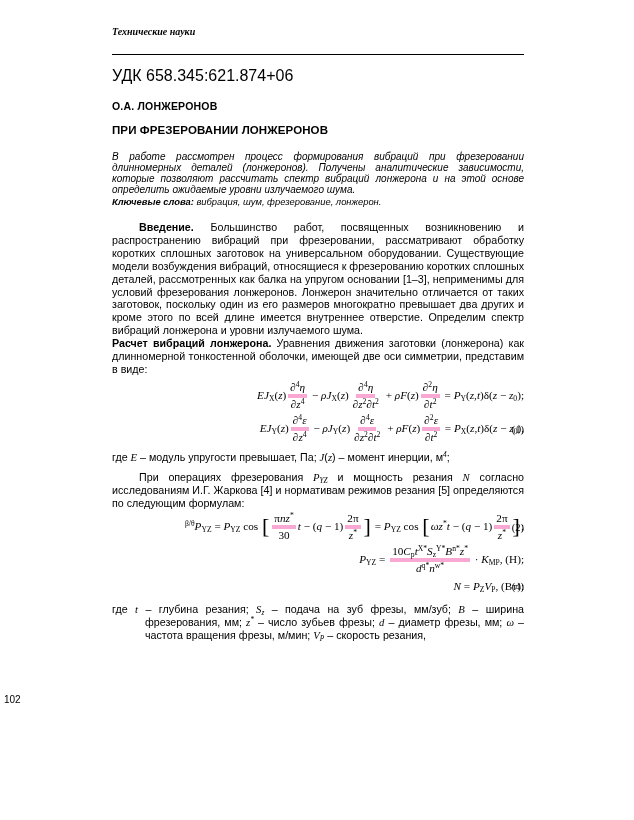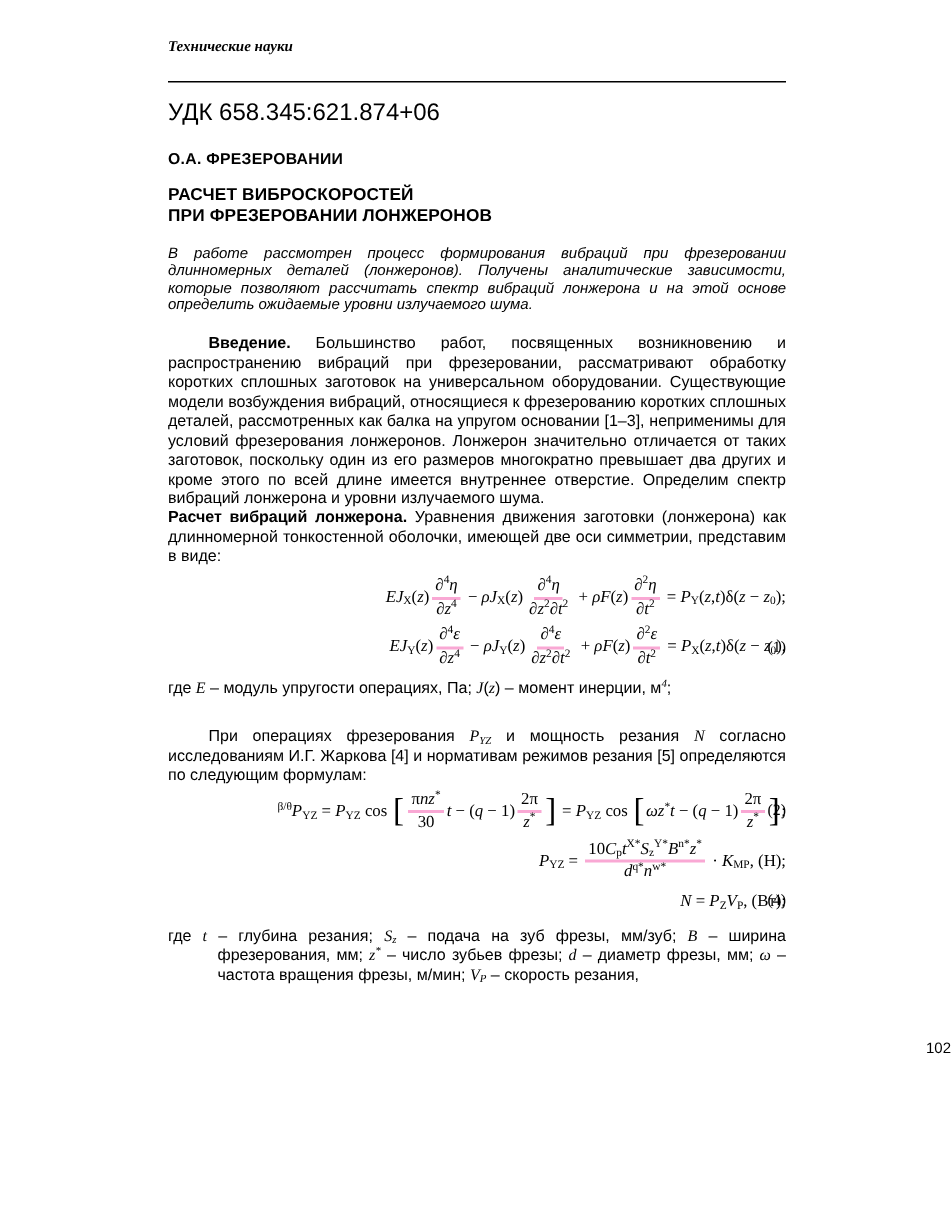--- a/index.html
+++ b/index.html
@@ -20,46 +20,46 @@
   .lead{font-weight:bold}
   .body-p i,.body-p sub,.body-p sup{font-family:"Liberation Serif",serif;font-style:italic}
   sub,sup{font-size:.68em;line-height:0}
   sub{vertical-align:-.25em}
   sup{vertical-align:.55em}
   .eq-block{margin-top:5px}
   .eq-row{position:relative;display:flex;justify-content:flex-end;align-items:center;margin:2px 0;min-height:31px;font-family:"Liberation Serif",serif;font-size:11.2px}
   .eq i{font-style:italic}
   .eq-num{position:absolute;right:0;top:50%;transform:translateY(-50%);font-size:10.6px}
   .frac{display:inline-flex;flex-direction:column;align-items:center;vertical-align:middle;margin:0 2px;line-height:1.2;text-align:center}
-  .fnum{border-bottom:2px solid #f9a8d4;padding:0 2px}
+  .fnum{border-bottom:4px solid #f9a8d4;padding:0 2px}
   .fden{padding:0 2px}
   .bb{font-size:22px;vertical-align:middle;line-height:0;margin:0 1px;position:relative;top:-1px}
   .where{margin-top:6px}
   .where-cont{padding-left:28px}
-  .gap{margin-top:19px}
+  .gap{margin-top:7px}
   .hang{margin-top:8px;padding-left:33px;text-indent:-33px}
-  .page-number{position:absolute;left:4px;right:0;top:694px;text-align:right;font-size:10px}
+  .page-number{position:absolute;left:4px;right:0;top:694px;text-align:left;font-size:10px}
 </style>
 </head>
 <body>
 
 <div class="page">
 
   <div class="running-head">Технические науки</div>
   <div class="rule"></div>
 
   <div class="udk">УДК 658.345:621.874+06</div>
-  <div class="author">О.А. ФРЕЗЕРОВАНИИ</div>
+  <div class="author">О.А. ЛОНЖЕРОНОВ</div>
 
   <div class="title">
-    <div>РАСЧЕТ ВИБРОСКОРОСТЕЙ</div>
     <div>ПРИ ФРЕЗЕРОВАНИИ ЛОНЖЕРОНОВ</div>
   </div>
 
   <p class="abstract">В работе рассмотрен процесс формирования вибраций при фрезеровании длинномерных деталей (лонжеронов). Получены аналитические зависимости, которые позволяют рассчитать спектр вибраций лонжерона и на этой основе определить ожидаемые уровни излучаемого шума.</p>
+  <p class="keywords"><span class="kw-label">Ключевые слова:</span><span> вибрация, шум, фрезерование, лонжерон.</span></p>
 
   <p class="body-p indent mt"><span class="lead">Введение.</span><span> Большинство работ, посвященных возникновению и распространению вибраций при фрезеровании, рассматривают обработку коротких сплошных заготовок на универсальном оборудовании. Существующие модели возбуждения вибраций, относящиеся к фрезерованию коротких сплошных деталей, рассмотренных как балка на упругом основании [1–3], неприменимы для условий фрезерования лонжеронов. Лонжерон значительно отличается от таких заготовок, поскольку один из его размеров многократно превышает два других и кроме этого по всей длине имеется внутреннее отверстие. Определим спектр вибраций лонжерона и уровни излучаемого шума.</span></p>
 
   <p class="body-p"><span class="lead">Расчет вибраций лонжерона.</span><span> Уравнения движения заготовки (лонжерона) как длинномерной тонкостенной оболочки, имеющей две оси симметрии, представим в виде:</span></p>
 
   <div class="eq-block">
     <div class="eq-row">
         <span class="eq"><i>EJ</i><sub>X</sub><span>(</span><i>z</i><span>)</span><span class="frac">
             <span class="fnum"><span>∂</span><sup>4</sup><i>η</i></span>
             <span class="fden"><span>∂</span><i>z</i><sup>4</sup></span>
@@ -79,21 +79,21 @@
             <span class="fnum"><span>∂</span><sup>4</sup><i>ε</i></span>
             <span class="fden"><span>∂</span><i>z</i><sup>2</sup><span>∂</span><i>t</i><sup>2</sup></span>
           </span><span> + </span><i>ρF</i><span>(</span><i>z</i><span>)</span><span class="frac">
             <span class="fnum"><span>∂</span><sup>2</sup><i>ε</i></span>
             <span class="fden"><span>∂</span><i>t</i><sup>2</sup></span>
           </span><span> = </span><i>P</i><sub>X</sub><span>(</span><i>z</i><span>,</span><i>t</i><span>)</span><span>δ(</span><i>z</i><span> − </span><i>z</i><sub>0</sub><span>),</span></span>
         <span class="eq-num">(1)</span>
       </div>
   </div>
 
-  <p class="body-p where"><span><span>где </span><i>E</i><span> – модуль упругости операциях, Па; </span><i>J</i><span>(</span><i>z</i><span>) – момент инерции, м</span><sup>4</sup><span>;</span></span></p>
+  <p class="body-p where"><span><span>где </span><i>E</i><span> – модуль упругости превышает, Па; </span><i>J</i><span>(</span><i>z</i><span>) – момент инерции, м</span><sup>4</sup><span>;</span></span></p>
 
   <p class="body-p indent gap"><span><span>При операциях фрезерования </span><i>P</i><sub>YZ</sub><span> и мощность резания </span><i>N</i><span> согласно исследованиям И.Г. Жаркова [4] и нормативам режимов резания [5] определяются по следующим формулам:</span></span></p>
 
   <div class="eq-row">
       <span class="eq"><sup>β/θ</sup><i>P</i><sub>YZ</sub><span> = </span><i>P</i><sub>YZ</sub><span> cos </span><span class="bb">[</span><span class="frac">
           <span class="fnum"><span>π</span><i>nz</i><sup>*</sup></span>
           <span class="fden"><span>30</span></span>
         </span><i>t</i><span> − (</span><i>q</i><span> − 1)</span><span class="frac">
           <span class="fnum"><span>2π</span></span>
           <span class="fden"><i>z</i><sup>*</sup></span>

